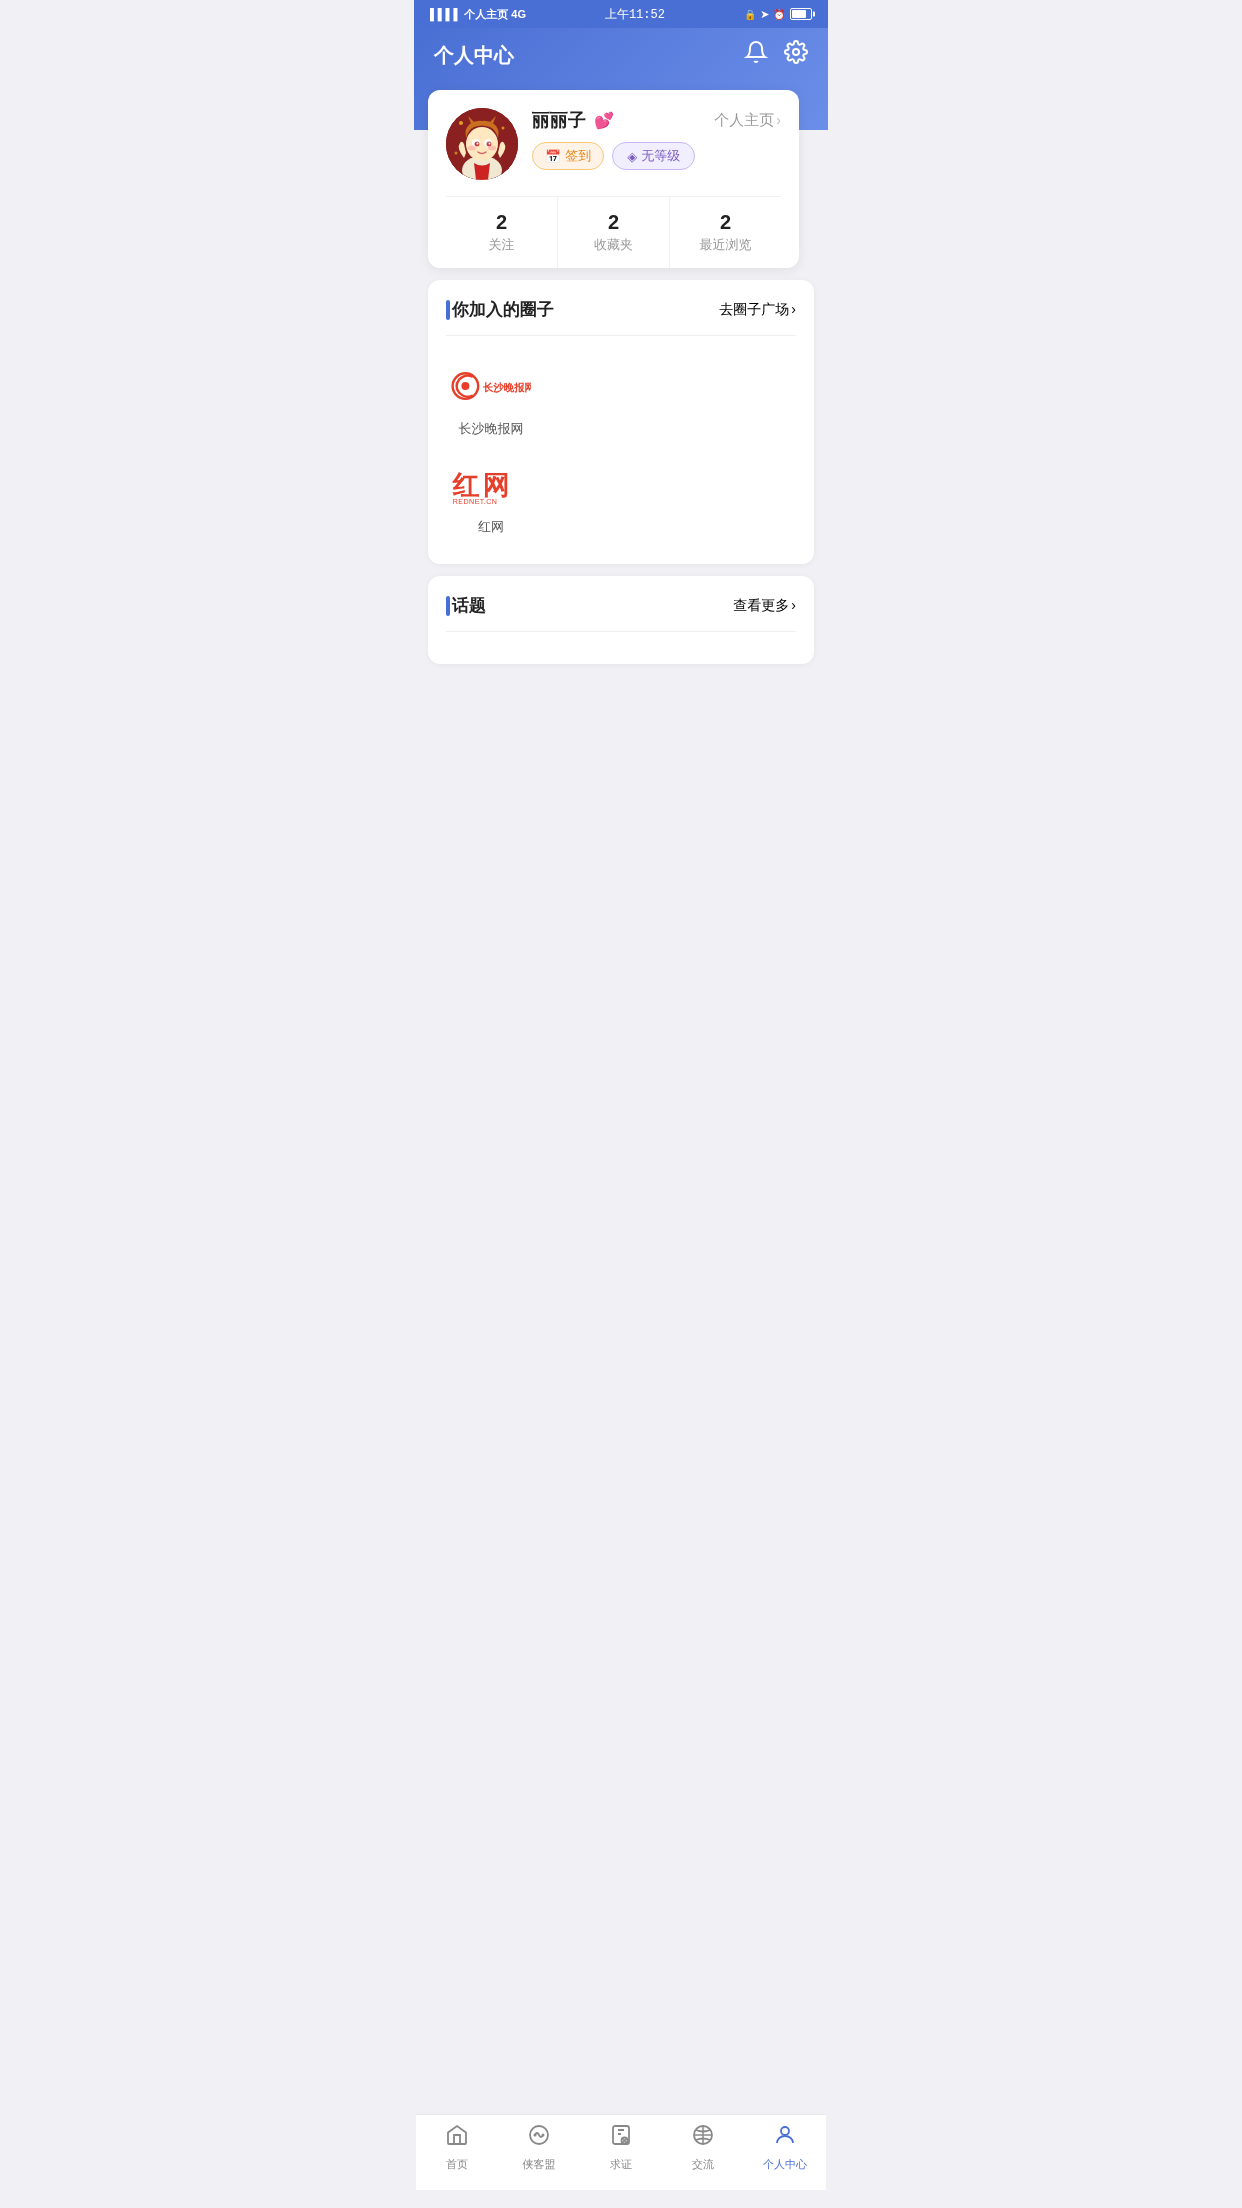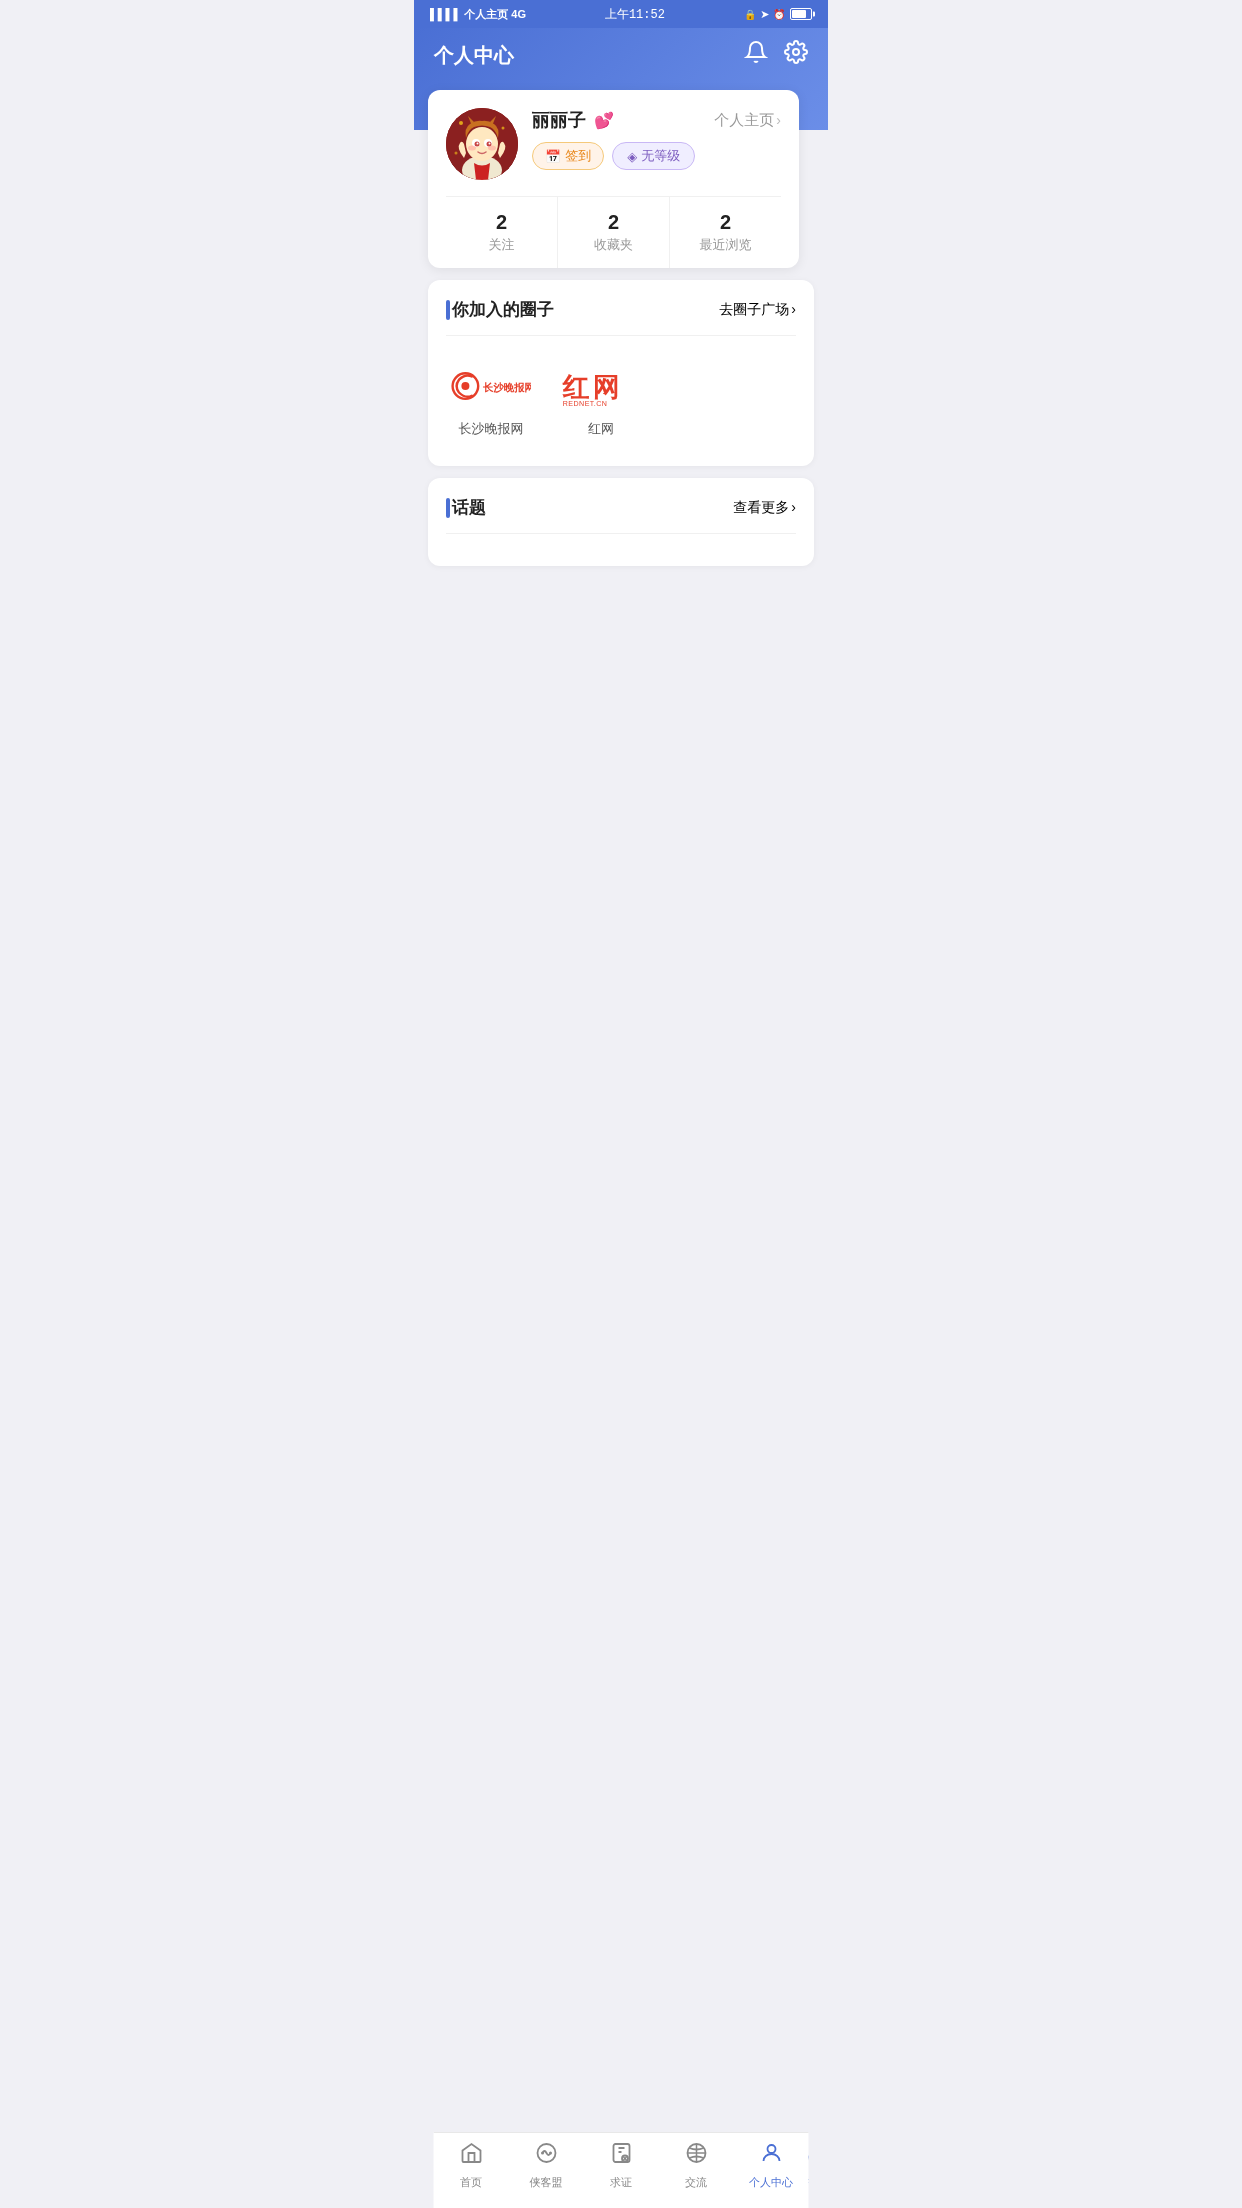--- a/index.html
+++ b/index.html
@@ -254,20 +254,21 @@
       background: #f0f0f0;
       margin: 0 0 14px 0;
     }
 
     
     .circles-list {
       display: flex;
       gap: 20px;
       flex-wrap: wrap;
       padding: 10px 0;
+      flex-direction: column;
     }
     .circle-item {
       display: flex;
       flex-direction: column;
       align-items: center;
       gap: 8px;
       width: 90px;
     }
     .circle-logo {
       width: 80px;
@@ -286,24 +287,24 @@
     .empty-state {
       text-align: center;
       padding: 40px 0;
       color: #bbb;
       font-size: 15px;
     }
 
     
     .bottom-nav {
       position: fixed;
-      bottom: 0;
+      bottom: 18px;
       left: 50%;
       transform: translateX(-50%);
-      width: 375px;
+      width: 410px;
       background: white;
       border-top: 1px solid #e8e8e8;
       display: flex;
       justify-content: space-between;
       align-items: center;
       padding: 8px 0 18px 0;
     }
     .nav-item {
       display: flex;
       flex-direction: column;

